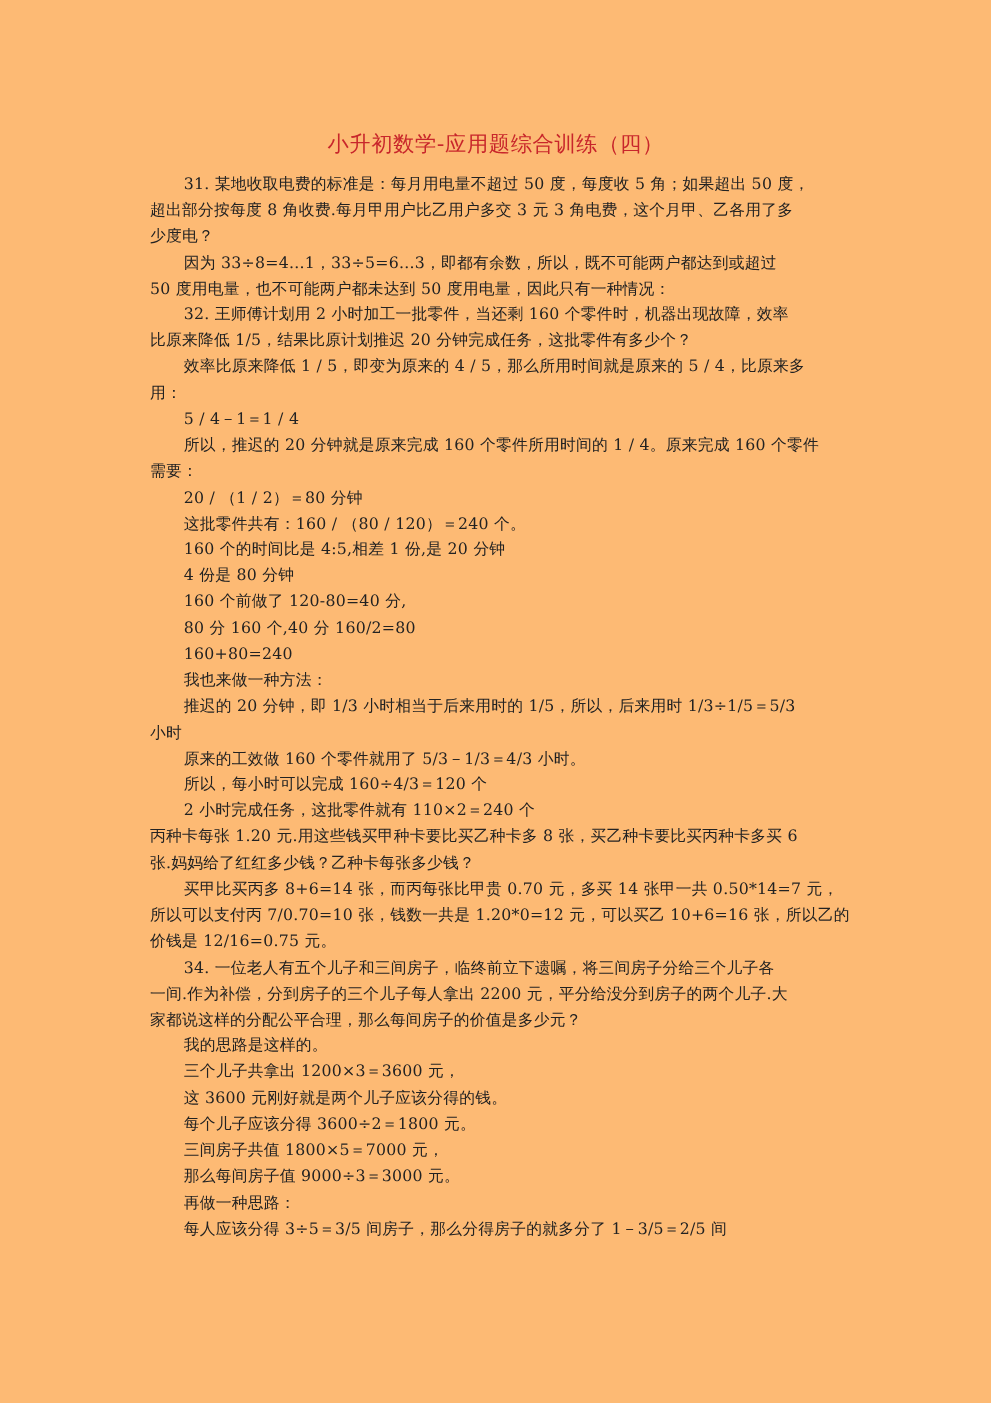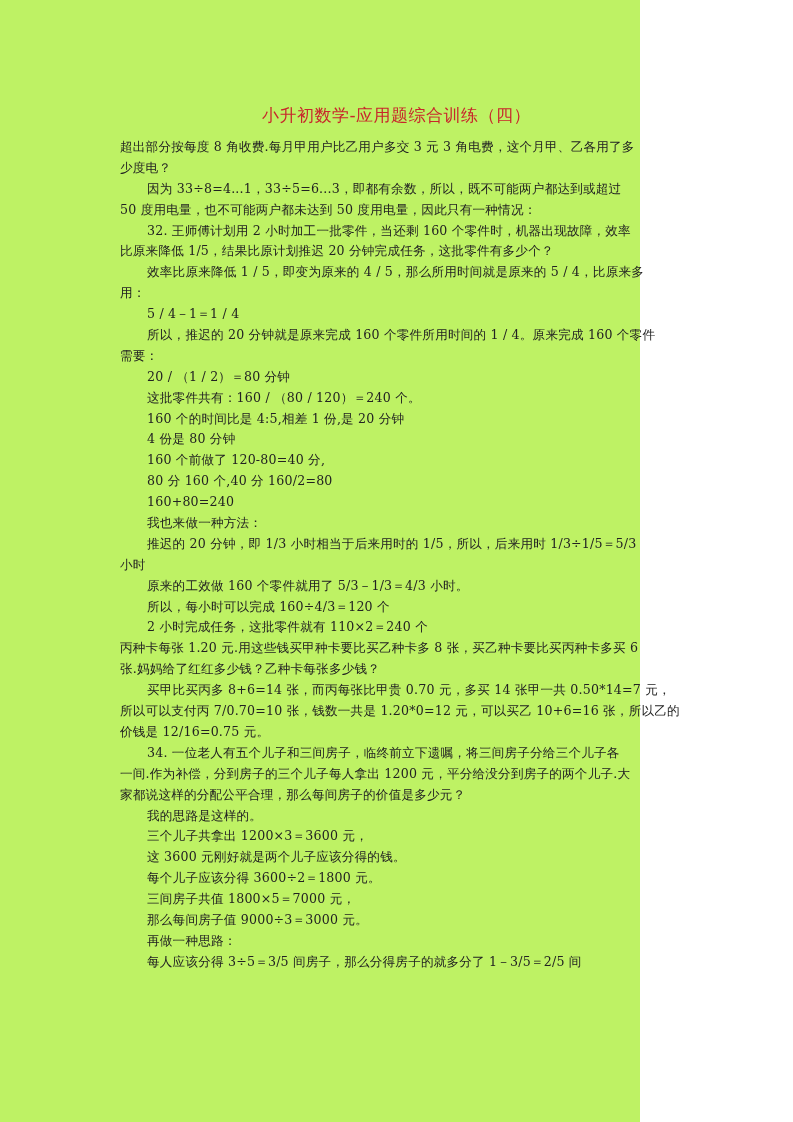--- a/index.html
+++ b/index.html
@@ -1,32 +1,33 @@
 <!DOCTYPE html>
 <html><head>
 <meta charset="utf-8">
 <style>
   html, body { margin: 0; padding: 0; background: #ffffff; }
   body { width: 793px; height: 1122px; position: relative; overflow: hidden;
          font-family: "DejaVu Serif", "Liberation Serif", serif; color: #222; }
-  .page { position: absolute; left: 0; top: 0; width: 640px; height: 1122px; background: #bef264; }
+  .page { position: absolute; left: 0; top: 0; width: 793px; height: 1122px; background: #fdba74; }
   .title { position: absolute; left: 0; width: 793px; top: 104px; text-align: center;
            font-family: "DejaVu Sans", "Liberation Sans", sans-serif;
            font-size: 17px; color: #c8262b; letter-spacing: 0.5px; }
   .body { position: absolute; left: 120px; top: 137px; width: 558px; }
   .line { height: 20.9px; line-height: 20.9px; font-size: 12.6px; white-space: nowrap;
           letter-spacing: 0.2px; }
   .ind { padding-left: 27px; }
 </style>
 </head>
 <body>
 
 <div class="page">
   <div class="title">小升初数学-应用题综合训练（四）</div>
   <div class="body" id="doc-body">
+    <div class="line ind">31. 某地收取电费的标准是：每月用电量不超过 50 度，每度收 5 角；如果超出 50 度，</div>
     <div class="line">超出部分按每度 8 角收费.每月甲用户比乙用户多交 3 元 3 角电费，这个月甲、乙各用了多</div>
     <div class="line">少度电？</div>
     <div class="line ind">因为 33÷8=4...1，33÷5=6...3，即都有余数，所以，既不可能两户都达到或超过</div>
     <div class="line">50 度用电量，也不可能两户都未达到 50 度用电量，因此只有一种情况：</div>
     <div class="line ind">32. 王师傅计划用 2 小时加工一批零件，当还剩 160 个零件时，机器出现故障，效率</div>
     <div class="line">比原来降低 1/5，结果比原计划推迟 20 分钟完成任务，这批零件有多少个？</div>
     <div class="line ind">效率比原来降低 1 / 5，即变为原来的 4 / 5，那么所用时间就是原来的 5 / 4，比原来多</div>
     <div class="line">用：</div>
     <div class="line ind">5 / 4－1＝1 / 4</div>
     <div class="line ind">所以，推迟的 20 分钟就是原来完成 160 个零件所用时间的 1 / 4。原来完成 160 个零件</div>
@@ -43,21 +44,21 @@
     <div class="line">小时</div>
     <div class="line ind">原来的工效做 160 个零件就用了 5/3－1/3＝4/3 小时。</div>
     <div class="line ind">所以，每小时可以完成 160÷4/3＝120 个</div>
     <div class="line ind">2 小时完成任务，这批零件就有 110×2＝240 个</div>
     <div class="line">丙种卡每张 1.20 元.用这些钱买甲种卡要比买乙种卡多 8 张，买乙种卡要比买丙种卡多买 6</div>
     <div class="line">张.妈妈给了红红多少钱？乙种卡每张多少钱？</div>
     <div class="line ind">买甲比买丙多 8+6=14 张，而丙每张比甲贵 0.70 元，多买 14 张甲一共 0.50*14=7 元，</div>
     <div class="line">所以可以支付丙 7/0.70=10 张，钱数一共是 1.20*0=12 元，可以买乙 10+6=16 张，所以乙的</div>
     <div class="line">价钱是 12/16=0.75 元。</div>
     <div class="line ind">34. 一位老人有五个儿子和三间房子，临终前立下遗嘱，将三间房子分给三个儿子各</div>
-    <div class="line">一间.作为补偿，分到房子的三个儿子每人拿出 1200 元，平分给没分到房子的两个儿子.大</div>
+    <div class="line">一间.作为补偿，分到房子的三个儿子每人拿出 2200 元，平分给没分到房子的两个儿子.大</div>
     <div class="line">家都说这样的分配公平合理，那么每间房子的价值是多少元？</div>
     <div class="line ind">我的思路是这样的。</div>
     <div class="line ind">三个儿子共拿出 1200×3＝3600 元，</div>
     <div class="line ind">这 3600 元刚好就是两个儿子应该分得的钱。</div>
     <div class="line ind">每个儿子应该分得 3600÷2＝1800 元。</div>
     <div class="line ind">三间房子共值 1800×5＝7000 元，</div>
     <div class="line ind">那么每间房子值 9000÷3＝3000 元。</div>
     <div class="line ind">再做一种思路：</div>
     <div class="line ind">每人应该分得 3÷5＝3/5 间房子，那么分得房子的就多分了 1－3/5＝2/5 间</div>
   </div>

